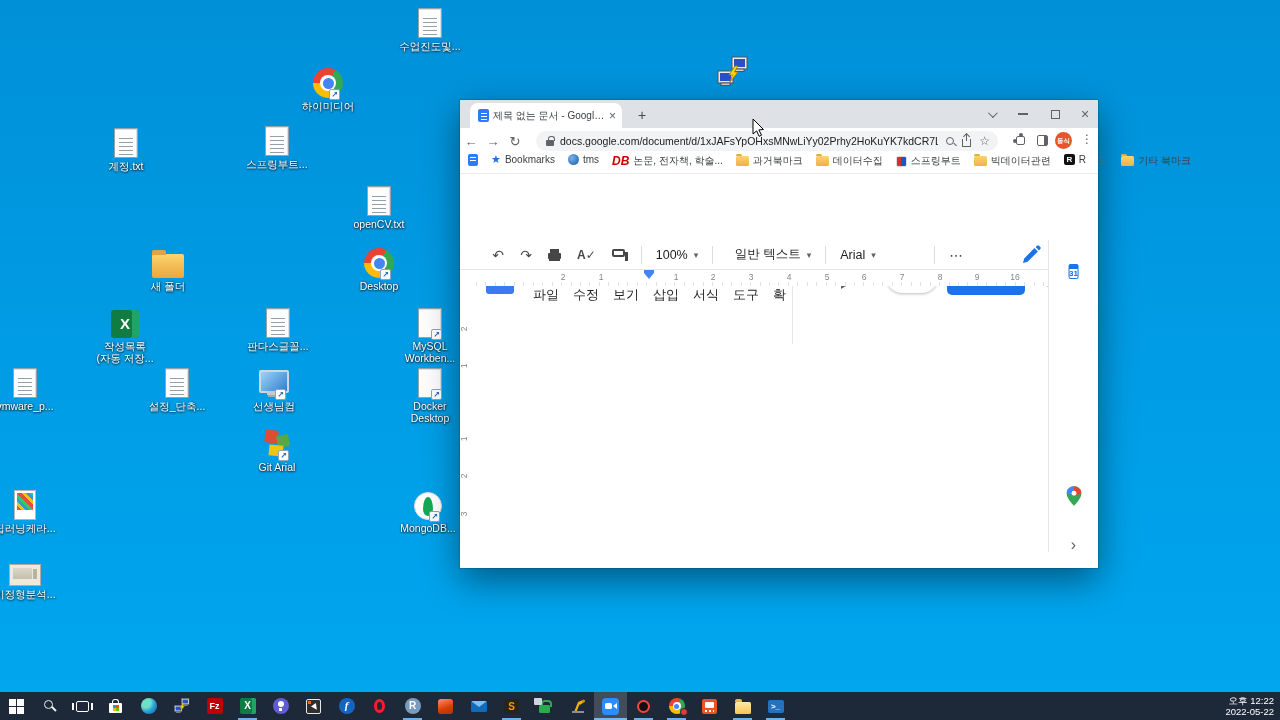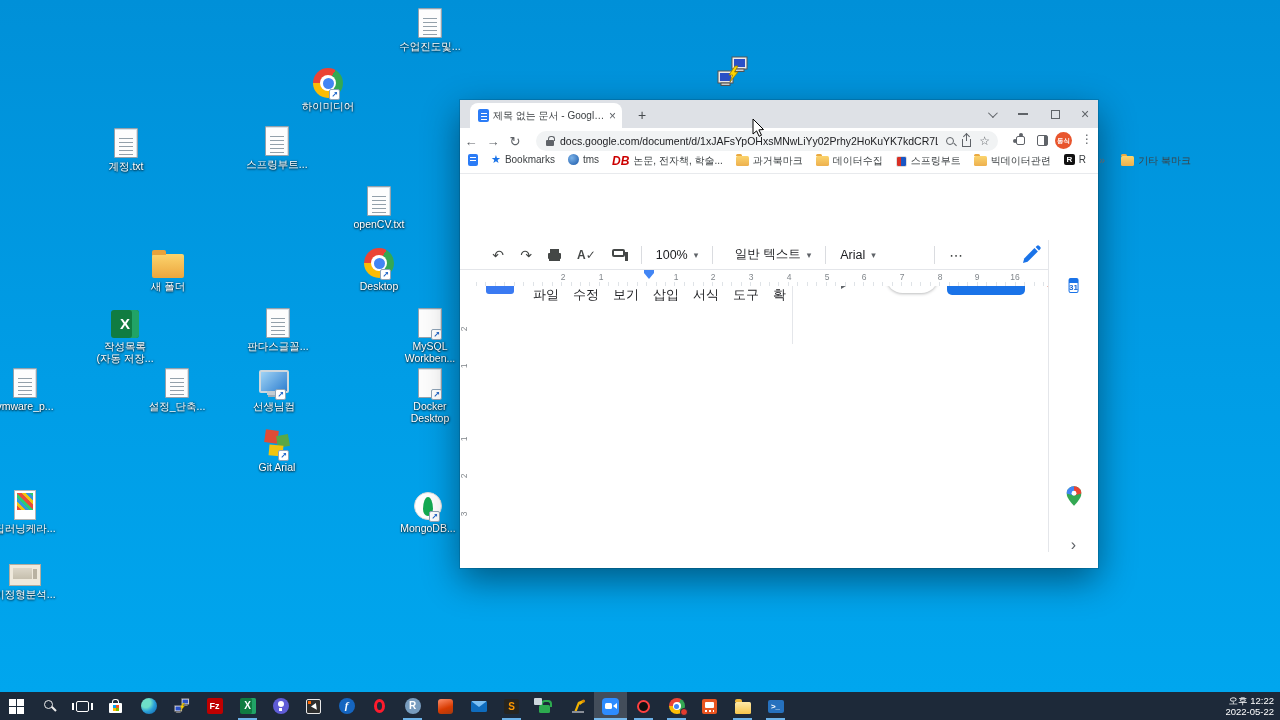--- a/index.html
+++ b/index.html
@@ -470,21 +470,21 @@
     <div class="vruler">
         <span class="vnum" style="top: 38px;">2</span>
         <span class="vnum" style="top: 75px;">1</span>
         <span class="vnum" style="top: 148px;">1</span>
         <span class="vnum" style="top: 185px;">2</span>
         <span class="vnum" style="top: 223px;">3</span>
       </div>
 
 
     <div class="sidepanel">
-        <span class="spi" style="top: 36px;"><span class="sp-cal">31</span></span>
+        <span class="spi" style="top: 22px;"><span class="sp-cal">31</span></span>
         <span class="spi" style="top: 78px;"><span class="sp-keep"></span></span>
         <span class="spi" style="top: 134px;"><span class="sp-tasks"></span></span>
         <span class="spi" style="top: 190px;"><span class="sp-cont"></span></span>
         <span class="spi" style="top: 246px;"><svg width="15" height="20" viewBox="0 0 16 21">
   <path d="M8 0C3.6 0 0 3.5 0 7.9 0 13.2 8 21 8 21s8-7.8 8-13.1C16 3.5 12.4 0 8 0z" fill="#34a853"></path>
   <path d="M8 0C3.6 0 0 3.5 0 7.9l8 2z" fill="#4285f4"></path>
   <path d="M8 0c4.4 0 8 3.5 8 7.9l-8 2z" fill="#ea4335"></path>
   <circle cx="8" cy="7.5" r="2.6" fill="#fff"></circle>
           </svg></span>
         <span class="spi" style="top: 296px;"><span class="sp-chev"></span></span>

